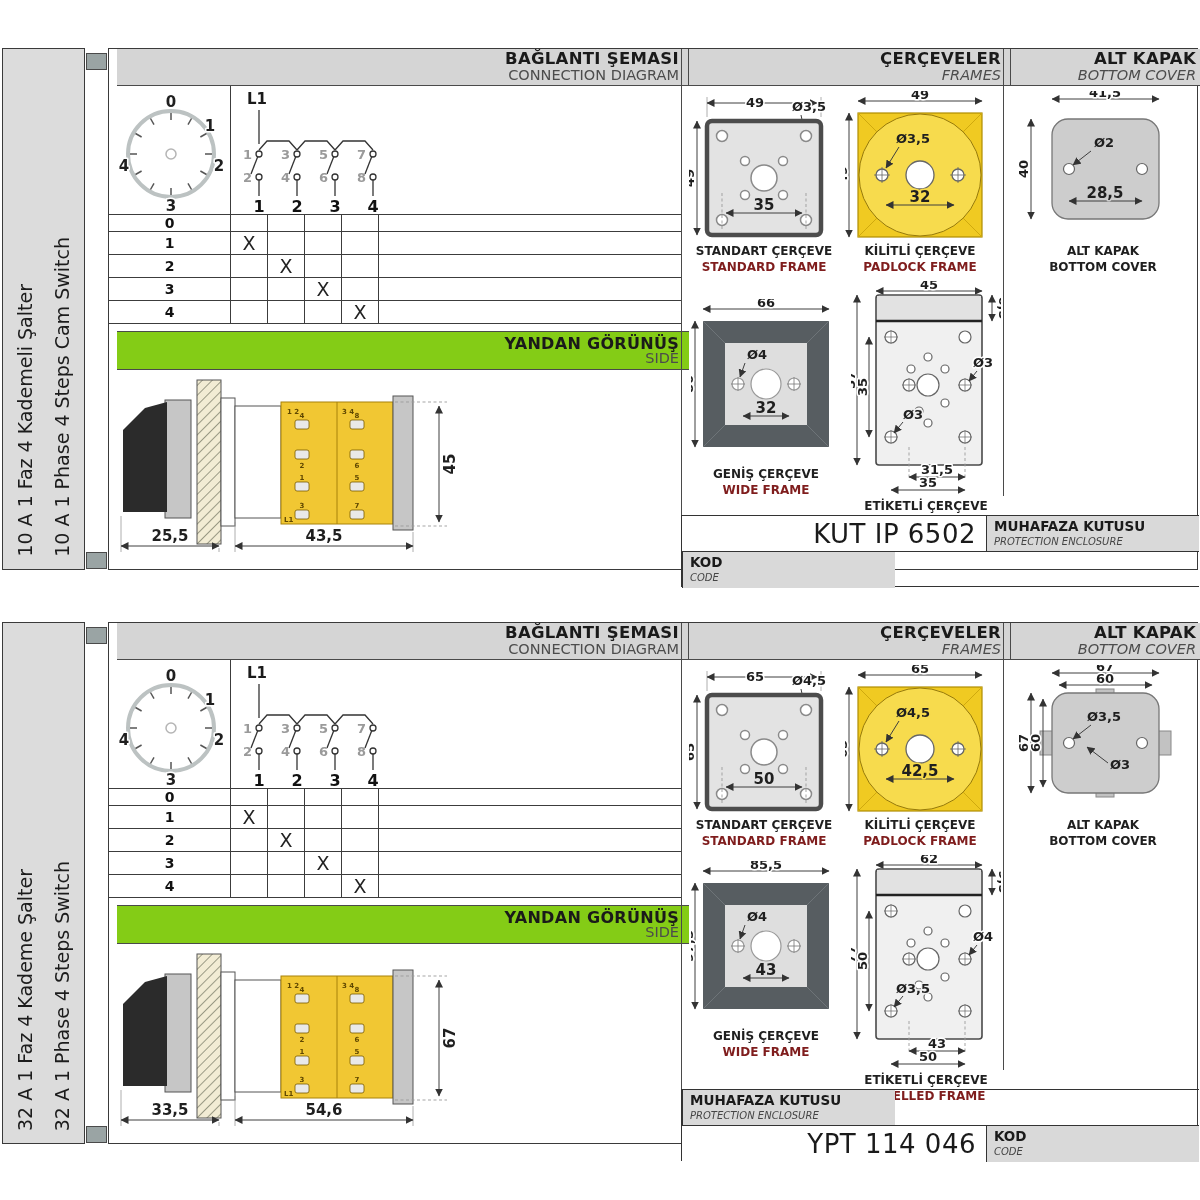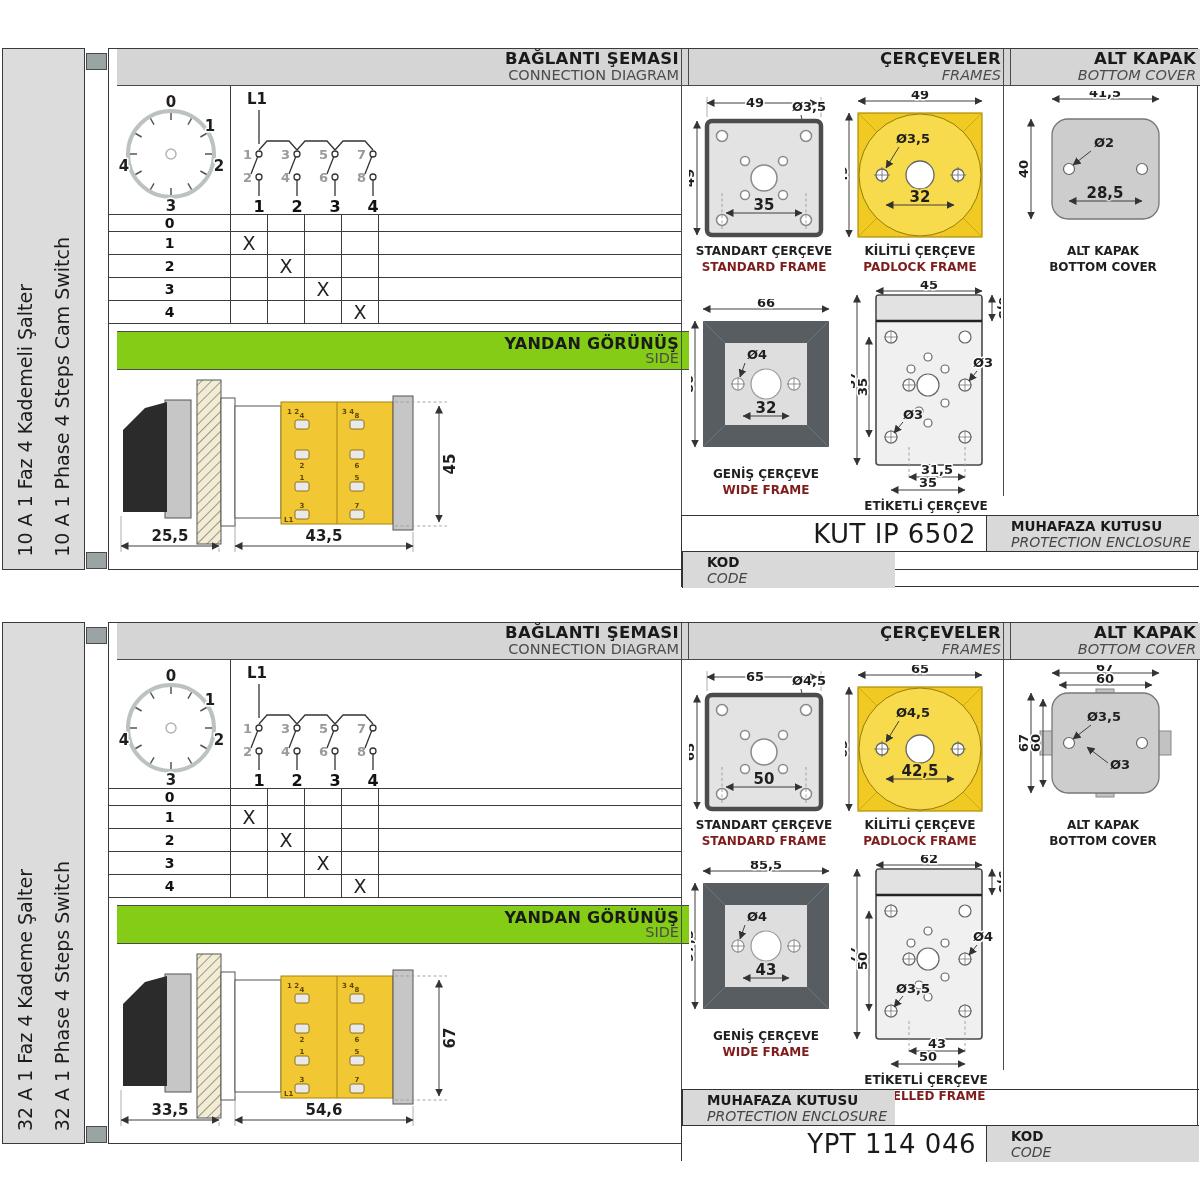--- a/index.html
+++ b/index.html
@@ -48,23 +48,23 @@
   .fblock{position:absolute;}
   .flabel{text-align:center;font-weight:bold;font-size:12px;line-height:16px;color:#1f1f1f;margin-top:2px;}
   .flabel .l2{color:#7f1d1d;}
   
   .codes{position:absolute;left:572px;top:466px;width:518px;height:72px;box-sizing:border-box;border:1.2px solid #333;border-right:none;}
   .crow{display:flex;height:36px;box-sizing:border-box;}
   .crow.first{border-bottom:1.2px solid #333;}
   .cval{flex:1;display:flex;align-items:center;justify-content:flex-end;padding-right:10px;
     font-size:26px;color:#1a1a1a;letter-spacing:.5px;background:#fff;}
   .clab{width:213px;background:#d9d9d9;border-left:1.2px solid #333;box-sizing:border-box;
-    display:flex;flex-direction:column;justify-content:center;padding-left:24px;line-height:16px;}
+    display:flex;flex-direction:column;justify-content:center;padding-left:7px;line-height:16px;}
   .clab .t{font-weight:bold;font-size:13.5px;color:#1a1a1a;}
-  .clab .e{font-style:italic;font-size:14px;color:#454545;}
+  .clab .e{font-style:italic;font-size:10px;color:#454545;}
   
   svg{display:block}
   .dim{stroke:#3f3f3f;stroke-width:1;marker-start:url(#arr);marker-end:url(#arr);}
   .ldr{stroke:#3f3f3f;stroke-width:1;marker-end:url(#arr);fill:none;}
   .ext{stroke:#9b9b9b;stroke-width:.8;}
   .extd{stroke:#9b9b9b;stroke-width:.9;stroke-dasharray:3 2.5;}
   .dt{font-family:"DejaVu Sans",sans-serif;font-size:13px;font-weight:bold;fill:#1f1f1f;
       paint-order:stroke;stroke:#ffffff;stroke-width:3px;stroke-linejoin:round;}
   .dtb{font-size:15px;}
   .gry{fill:#9a9a9a;font-size:13px;font-weight:bold;}

